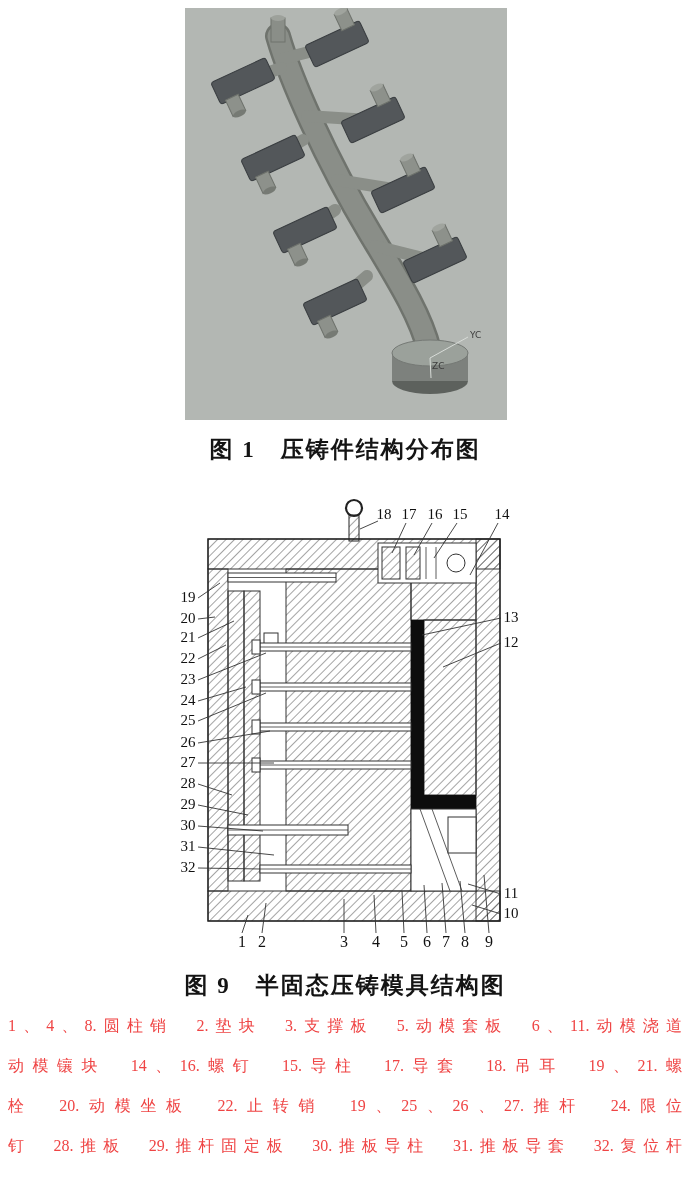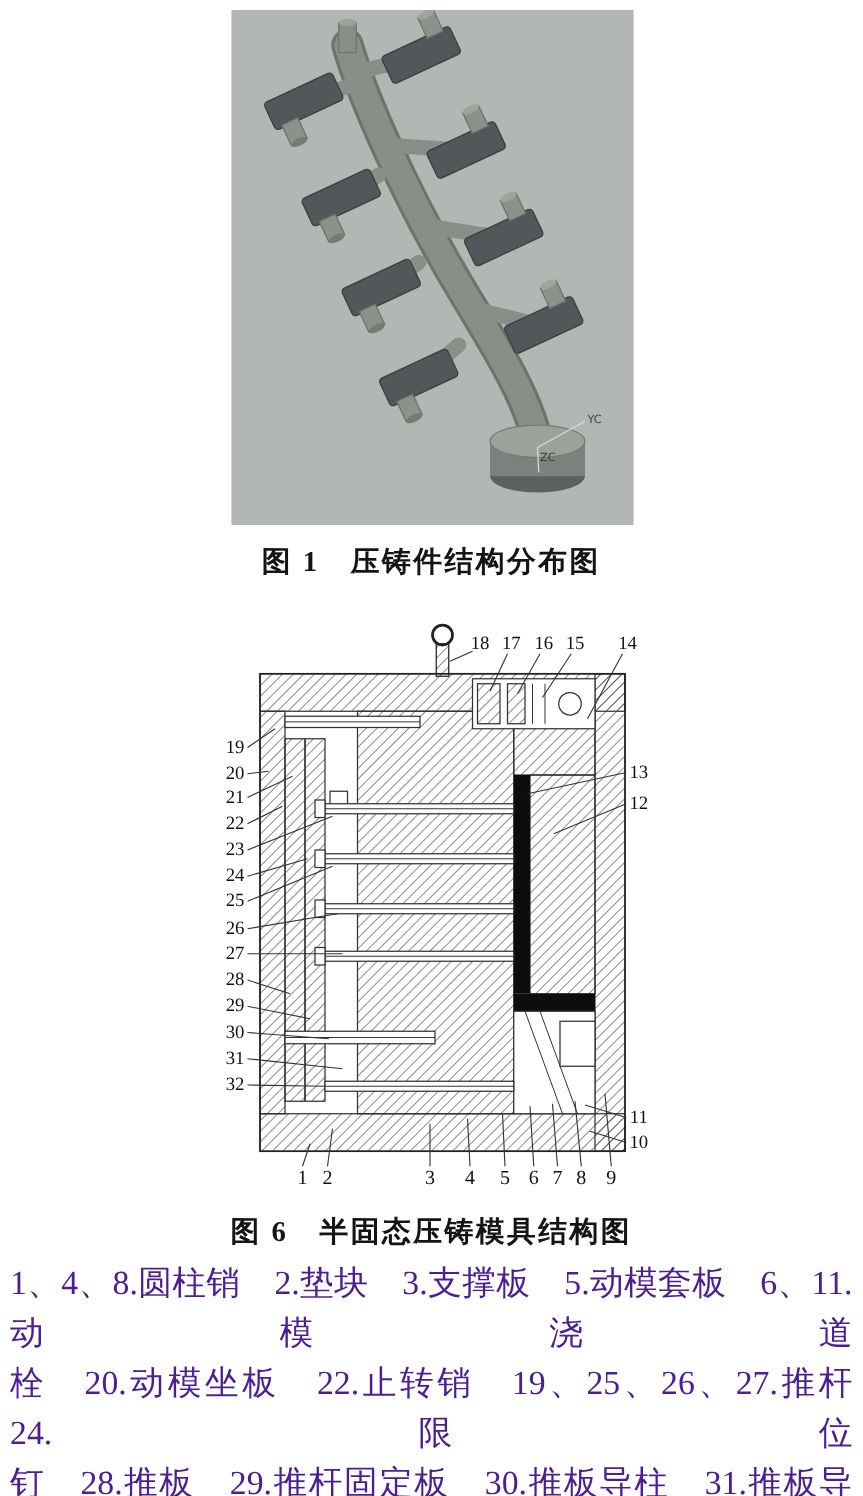--- a/index.html
+++ b/index.html
@@ -7,22 +7,22 @@
     width:690px;height:1197px;position:relative;background:#ffffff;
     font-family:"Liberation Serif",serif;overflow:hidden;color:#111;
   }
   .abs{position:absolute;}
   .caption{
     left:0;width:690px;text-align:center;font-weight:700;font-size:23px;
     letter-spacing:2px;color:#141414;
   }
   .legend{position:absolute;left:8px;width:674px;}
   .legend-line{
-    font-size:27px;line-height:40px;text-align:justify;text-align-last:justify;
-    color:#4c1d95;
+    font-size:16px;line-height:40px;text-align:justify;text-align-last:justify;
+    color:#ef4444;
   }
   
   .hb{fill:url(#ht);stroke:#333;stroke-width:1;}
   .wb{fill:#ffffff;stroke:#333;stroke-width:1;}
   .tln{stroke:#333;stroke-width:0.8;}
   .ldr{stroke:#333;stroke-width:0.9;}
   .flbl{font-family:"Liberation Serif",serif;font-size:15px;fill:#111;text-anchor:middle;}
   .flbl-b{font-family:"Liberation Serif",serif;font-size:16px;fill:#111;text-anchor:middle;}
   .axlbl{font-family:"DejaVu Sans",sans-serif;font-size:9px;fill:#3c3c3c;}
 </style>
@@ -240,19 +240,20 @@
     <text class="flbl-b" x="176" y="452">3</text>
     <text class="flbl-b" x="208" y="452">4</text>
     <text class="flbl-b" x="236" y="452">5</text>
     <text class="flbl-b" x="259" y="452">6</text>
     <text class="flbl-b" x="278" y="452">7</text>
     <text class="flbl-b" x="297" y="452">8</text>
     <text class="flbl-b" x="321" y="452">9</text>
   </g>
 </svg>
 
-<div class="abs caption" style="top:970px">图 6　半固态压铸模具结构图</div>
+<div class="abs caption" style="top:970px">图 9　半固态压铸模具结构图</div>
 
 <div class="legend" style="top:1006px">
   <div class="legend-line">1、4、8.圆柱销　2.垫块　3.支撑板　5.动模套板　6、11.动模浇道</div>
+  <div class="legend-line">动模镶块　14、16.螺钉　15.导柱　17.导套　18.吊耳　19、21.螺</div>
   <div class="legend-line">栓　20.动模坐板　22.止转销　19、25、26、27.推杆　24.限位</div>
   <div class="legend-line">钉　28.推板　29.推杆固定板　30.推板导柱　31.推板导套　32.复位杆</div>
 </div>
 
 </body></html>

